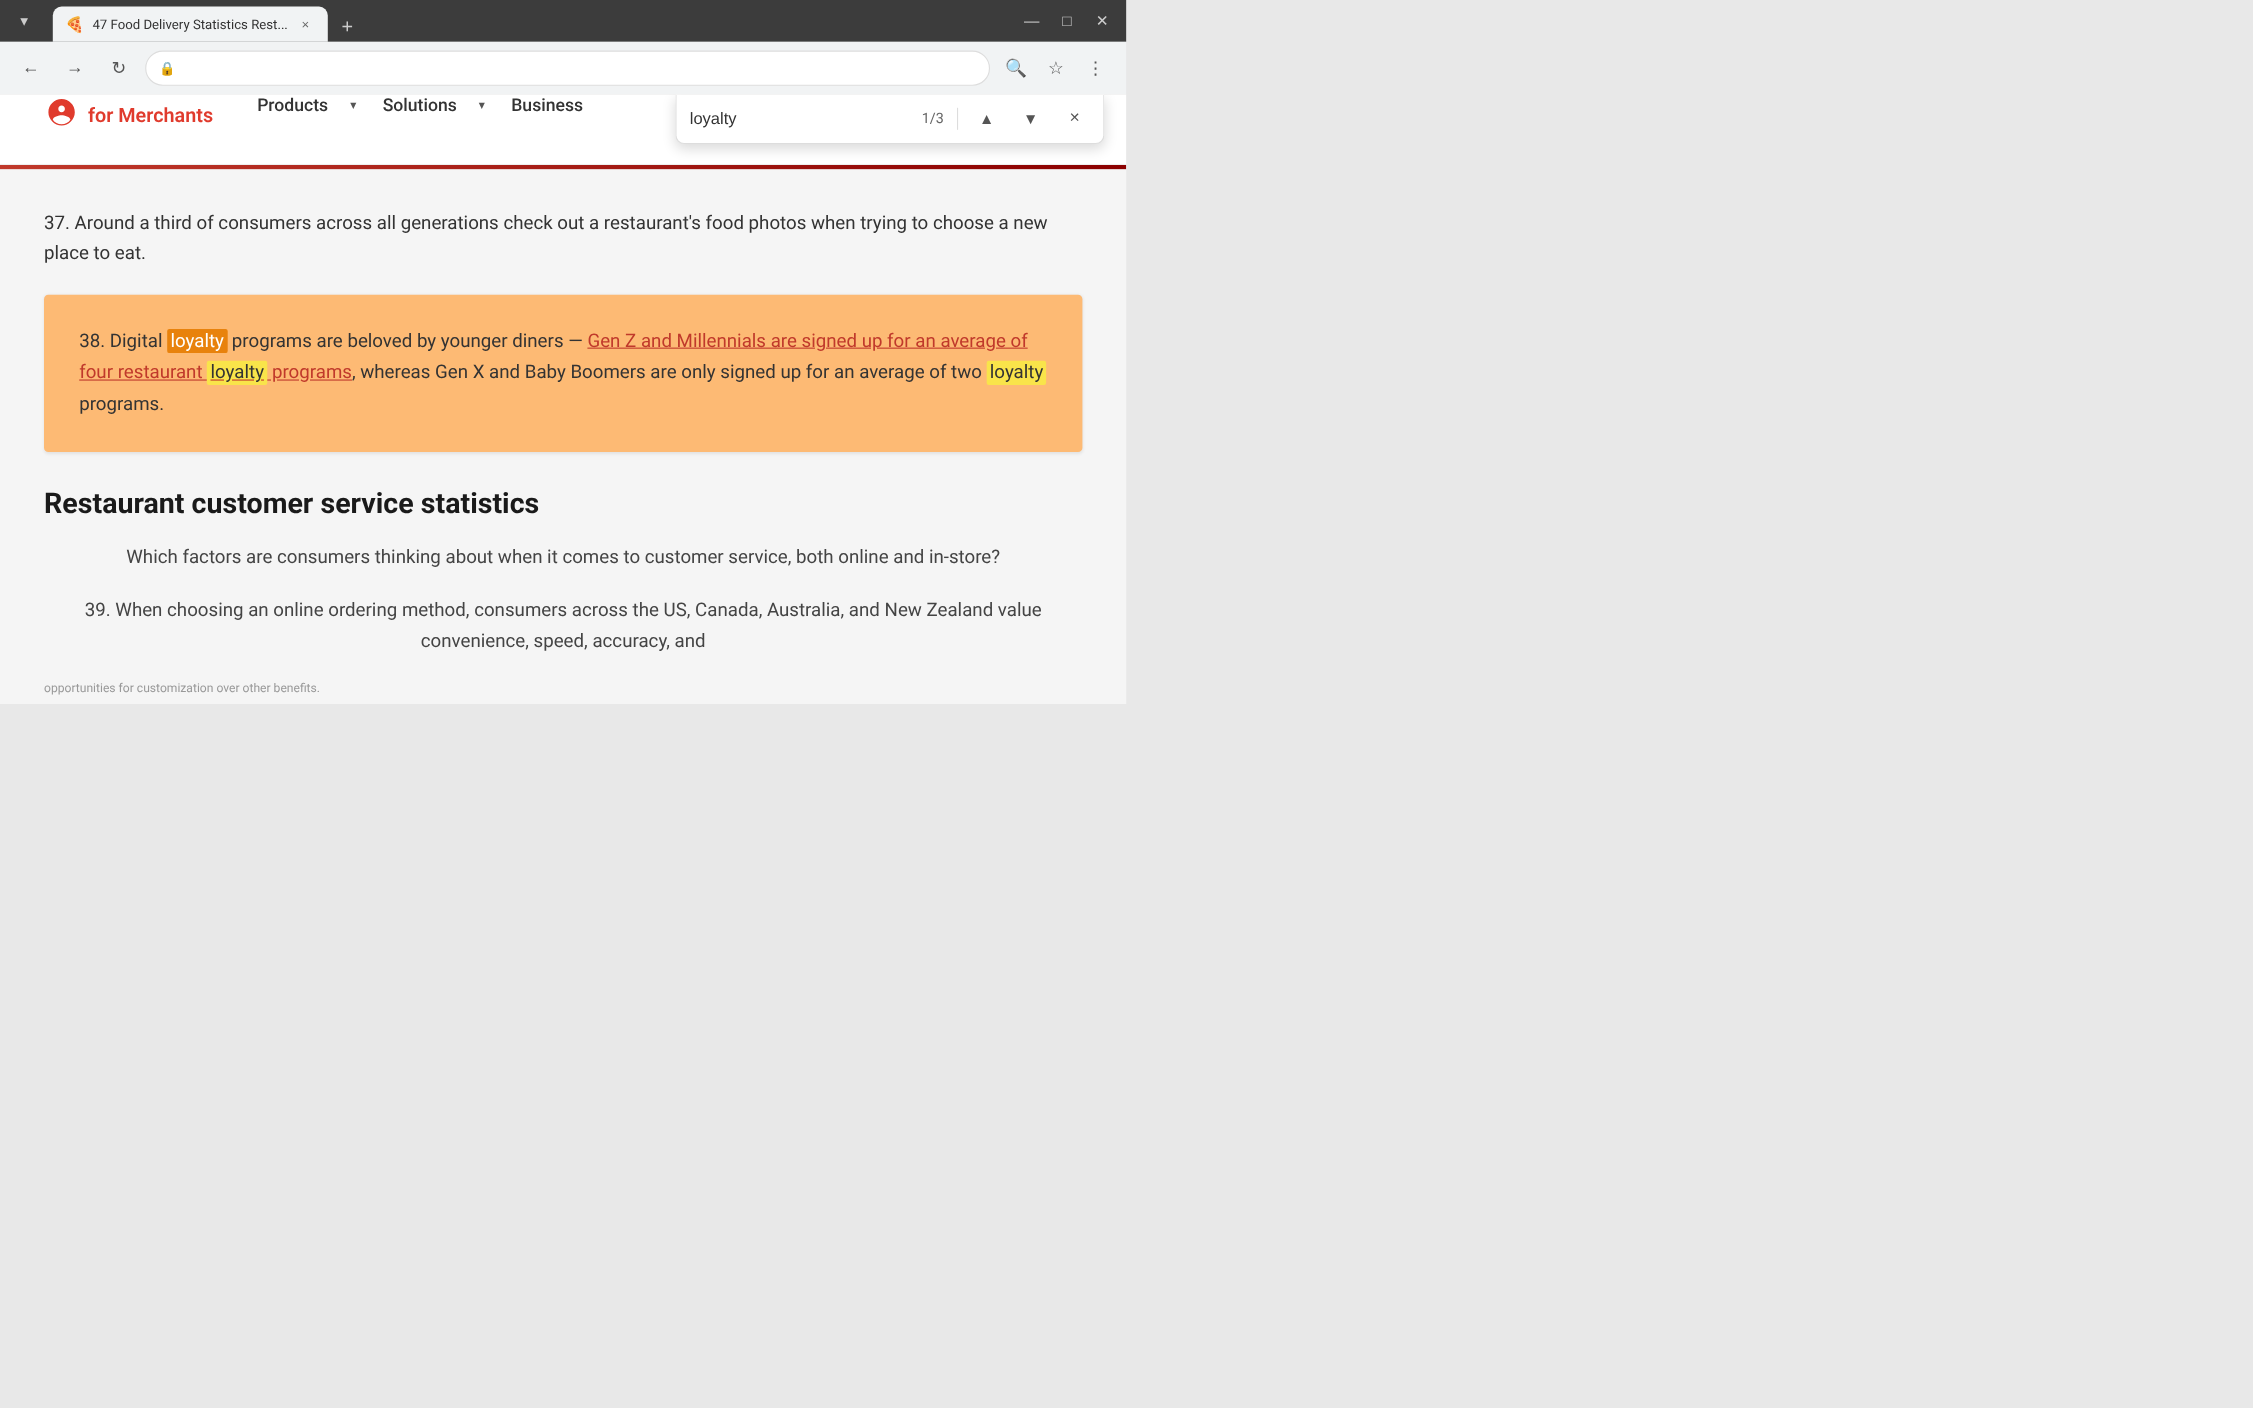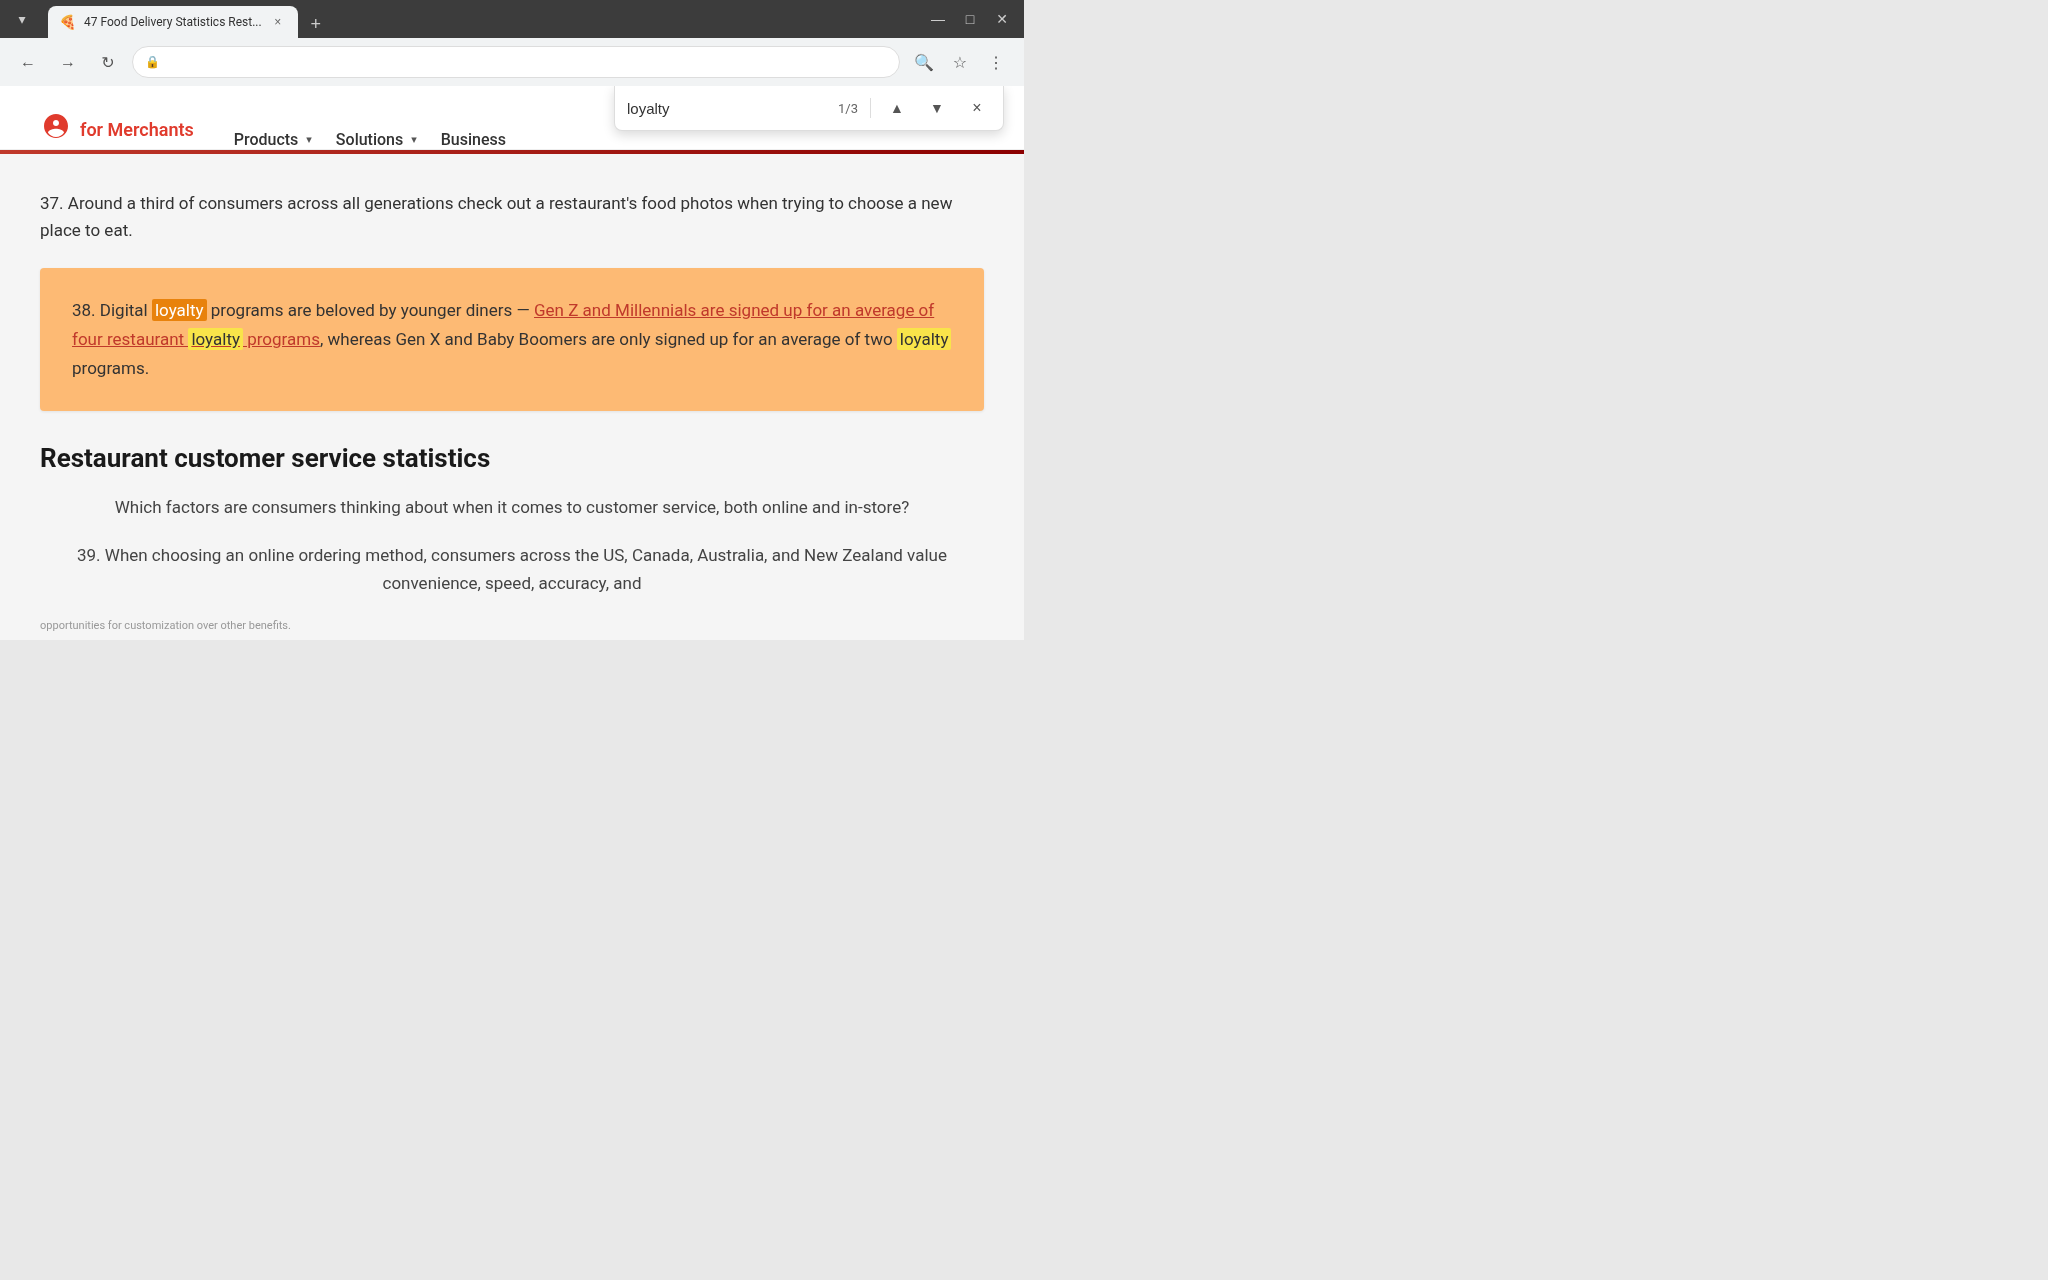--- a/index.html
+++ b/index.html
@@ -27,26 +27,26 @@
     .toolbar-icons { display: flex; gap: 4px; align-items: center; }
     .toolbar-icon-btn { width: 32px; height: 32px; border-radius: 50%; border: none; background: transparent; cursor: pointer; color: #555; font-size: 16px; display: flex; align-items: center; justify-content: center; }
 
     
     .page-content { background: #f5f5f5; width: 100%; height: calc(640px - 86px); overflow: hidden; position: relative; }
 
     
     .accent-line { height: 4px; background: linear-gradient(to right, #c0392b, #8B0000); width: 100%; }
 
     
-    .site-nav { display: flex; align-items: flex-end; padding: 0 40px; height: 64px; background: white; border-bottom: 1px solid #eee; }
+    .site-nav { display: flex; align-items: flex-start; padding: 0 40px; height: 64px; background: white; border-bottom: 1px solid #eee; }
     .logo-area { display: flex; align-items: center; gap: 8px; }
     .doordash-logo { color: #e03b2d; font-size: 28px; font-weight: 900; }
     .for-merchants-text { color: #e03b2d; font-size: 18px; font-weight: 600; }
     .nav-items { display: flex; gap: 24px; margin-left: 40px; align-items: center; }
-    .nav-item { font-size: 16px; color: #333; font-weight: 500; cursor: pointer; display: flex; align-items: center; gap: 8px; }
+    .nav-item { font-size: 16px; color: #333; font-weight: 500; cursor: pointer; display: flex; align-items: center; gap: 20px; }
     .nav-chevron { font-size: 11px; color: #555; }
 
     
     .article-area { padding: 36px 40px; background: #f5f5f5; }
     .stat-text { font-size: 17px; color: #333; line-height: 1.6; margin-bottom: 24px; }
 
     
     .highlight-box { background: #fdba74; border-radius: 4px; padding: 28px 32px; margin-bottom: 32px; font-size: 17px; color: #333; line-height: 1.7; box-shadow: 0 1px 3px rgba(0,0,0,0.08); }
     .highlight-orange { background: #e8820c; color: white; padding: 1px 3px; border-radius: 2px; }
     .highlight-yellow { background: #f9e44a; color: #333; padding: 1px 3px; border-radius: 2px; }

